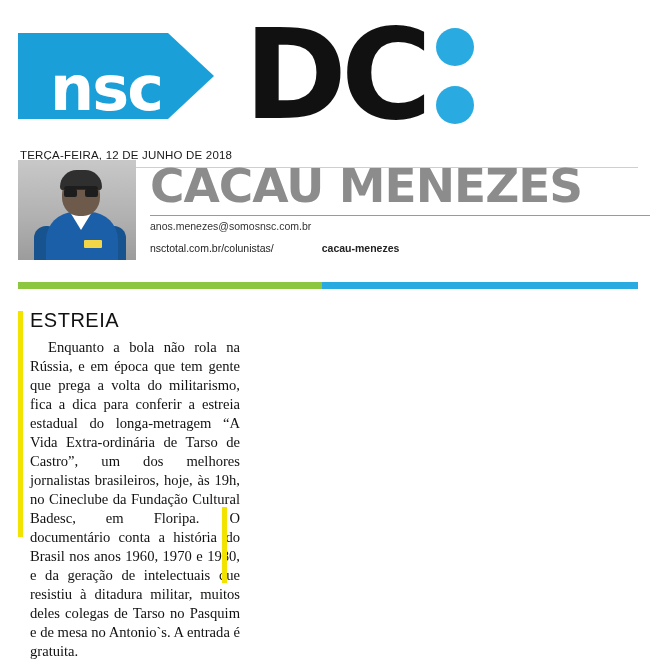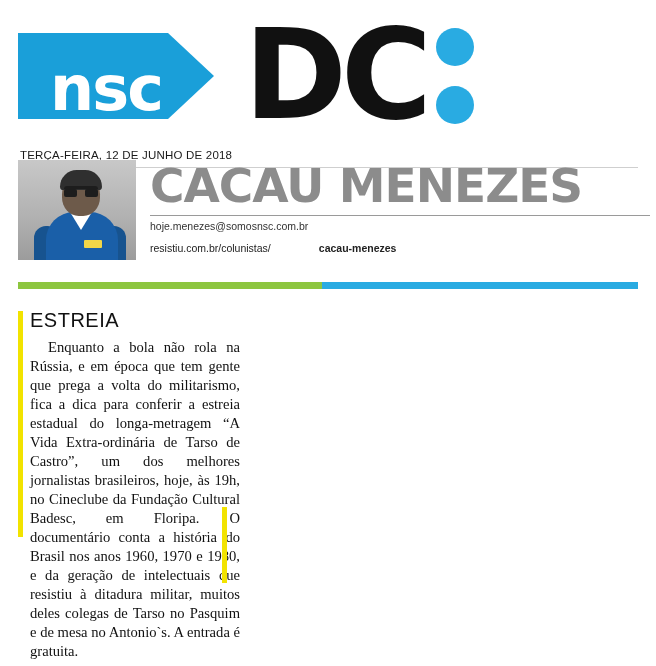--- a/index.html
+++ b/index.html
@@ -326,22 +326,22 @@
     <div class="collar"></div>
     <div class="logo-chest"></div>
     <div class="head"></div>
     <div class="hair"></div>
     <div class="glasses"></div>
   </div>
 
   <div class="col-right">
     <div class="col-name">CACAU MENEZES</div>
     <div class="col-rule"></div>
-    <div class="col-email">hoje.menezes@somosnsc.com.br</div>
-    <div class="col-site"><span>resistiu.com.br/colunistas/</span><b>cacau-menezes</b></div>
+    <div class="col-email">anos.menezes@somosnsc.com.br</div>
+    <div class="col-site"><span>nsctotal.com.br/colunistas/</span><b>cacau-menezes</b></div>
   </div>
 
 </div>
 
 <div class="color-rule">
   <div class="cr-green"></div>
   <div class="cr-blue"></div>
 </div>
 
 <div class="article">

